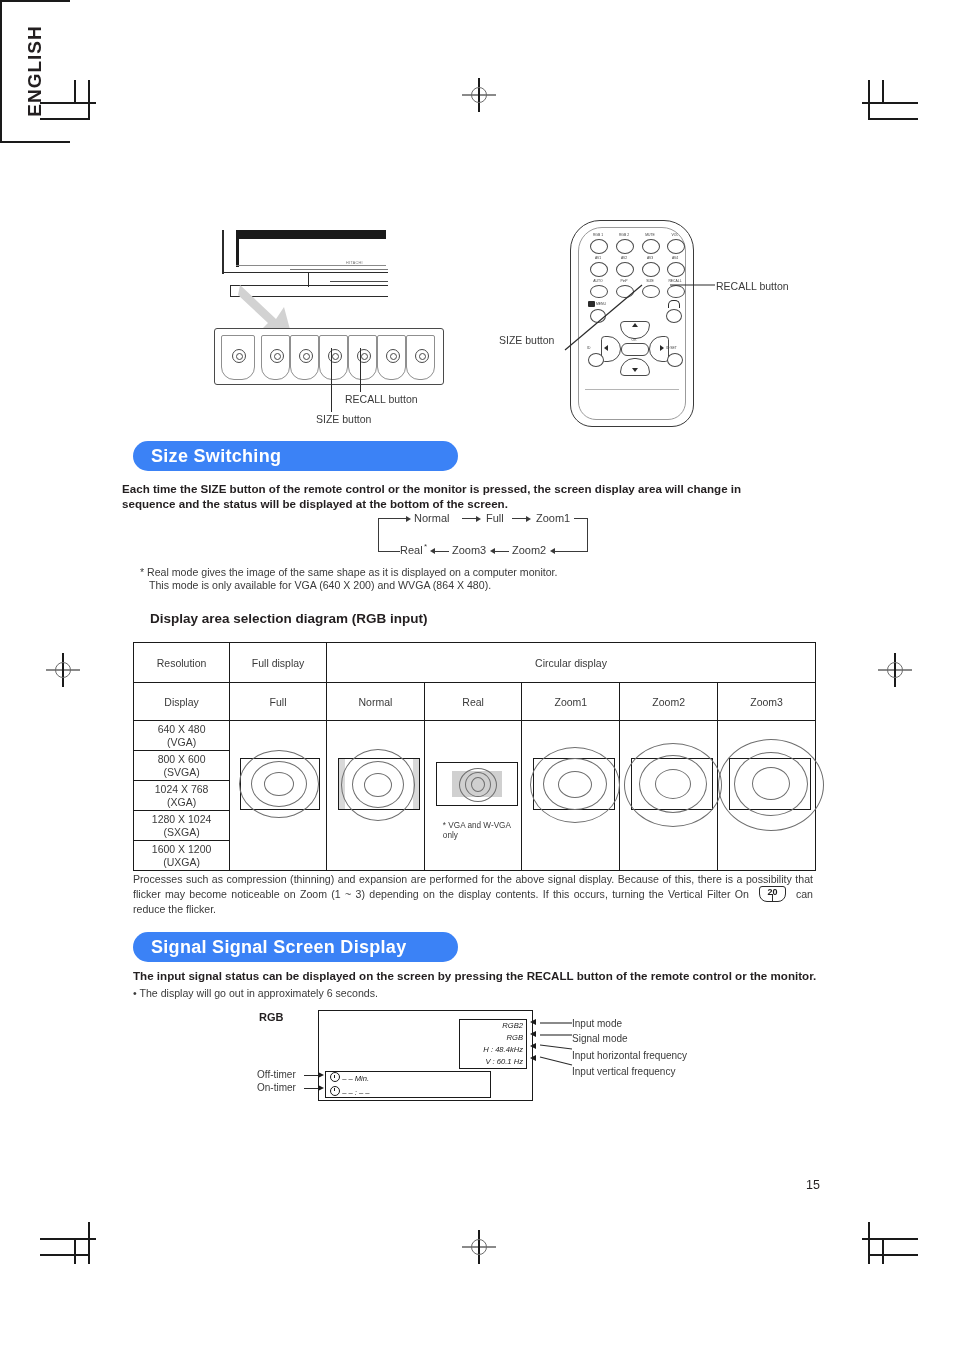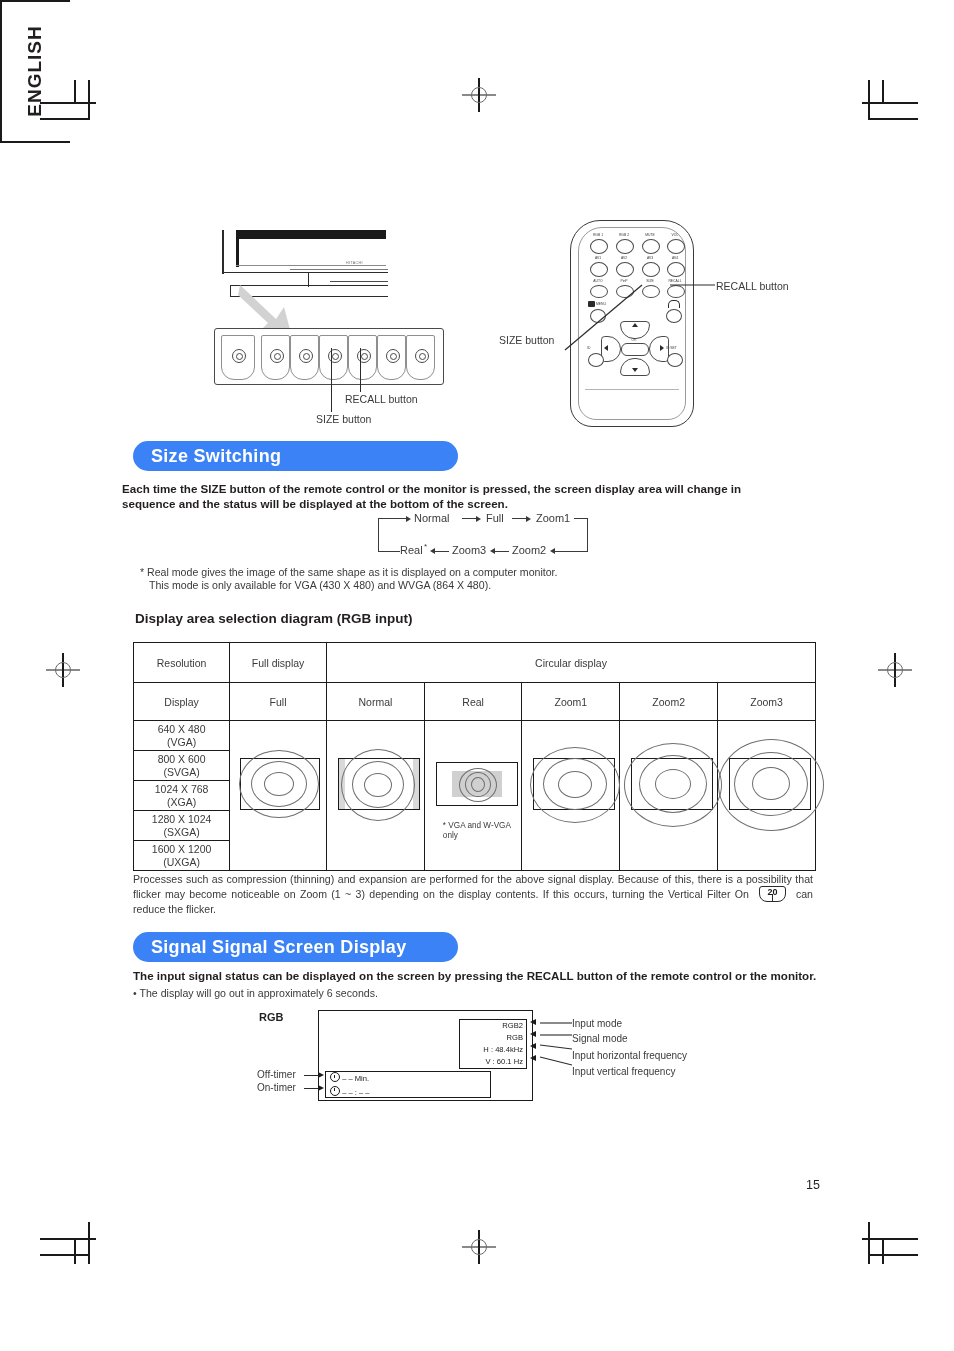--- a/index.html
+++ b/index.html
@@ -124,21 +124,21 @@
     border:1.2px solid #2b2b2b;border-radius:3px 3px 8px 8px;
     box-sizing:border-box;
   }
   .bookicon .spine{position:absolute;left:13px;top:8px;width:1.2px;height:8px;background:#2b2b2b;}
   .bookicon .num{
     position:absolute;left:0;top:0;width:27px;height:12px;line-height:12px;
     text-align:center;font-size:9px;font-weight:bold;color:#1a1a1a;
   }
 
   
-  #osd-outer{position:absolute;left:318px;top:1010px;width:213px;height:89px;border:1.4px solid #1a1a1a;background:#fff;}
+  #osd-outer{position:absolute;left:318px;top:1010px;width:213px;height:89px;border:1.4px solid #1a1a1a;background:#fff;font-style:italic;}
   #osd-sig{position:absolute;left:140px;top:8px;width:66px;height:48px;border:1.2px solid #1a1a1a;}
   #osd-sig div{font-size:7.6px;color:#1a1a1a;text-align:right;padding-right:3px;line-height:12px;}
   #osd-timer{position:absolute;left:6px;top:60px;width:164px;height:25px;border:1.2px solid #1a1a1a;}
   #osd-timer div{font-size:7.6px;color:#1a1a1a;line-height:12.5px;padding-left:4px;}
   .clockglyph{display:inline-block;width:8px;height:8px;border:1px solid #1a1a1a;border-radius:50%;vertical-align:-1px;position:relative;}
   .clockglyph:after{content:"";position:absolute;left:3px;top:1.5px;width:1px;height:3px;background:#1a1a1a;}
   .lead{position:absolute;background:#2b2b2b;height:1px;transform-origin:left center;}
   .leadlbl{position:absolute;font-size:10px;color:#3a3a3a;white-space:nowrap;}
   .arrowL{position:absolute;width:0;height:0;border-right:6px solid #1a1a1a;border-top:3.5px solid transparent;border-bottom:3.5px solid transparent;}
   .arrowR{position:absolute;width:0;height:0;border-left:6px solid #1a1a1a;border-top:3.5px solid transparent;border-bottom:3.5px solid transparent;}
@@ -342,23 +342,23 @@
   <div class="ln" style="left:57px;top:38.7px;width:14px;height:1.3px;"></div>
   <div class="t" style="left:74px;top:32px;">Zoom3</div>
   <div class="ar l" style="left:112px;top:36px;"></div>
   <div class="ln" style="left:117px;top:38.7px;width:14px;height:1.3px;"></div>
   <div class="t" style="left:134px;top:32px;">Zoom2</div>
   <div class="ar l" style="left:172px;top:36px;"></div>
   <div class="ln" style="left:177px;top:38.7px;width:32px;height:1.3px;"></div>
 </div>
 
 <div class="bodytext" style="left:140px;top:565px;">* Real mode gives the image of the same shape as it is displayed on a computer monitor.</div>
-<div class="bodytext" style="left:149px;top:578px;">This mode is only available for VGA (430 X 480) and WVGA (864 X 480).</div>
-
-<div class="h3" style="left:135px;top:611px;">Display area selection diagram (RGB input)</div>
+<div class="bodytext" style="left:149px;top:578px;">This mode is only available for VGA (640 X 200) and WVGA (864 X 480).</div>
+
+<div class="h3" style="left:150px;top:611px;">Display area selection diagram (RGB input)</div>
 
 <table id="dtable">
   <tbody>
       <tr class="hdr1">
     <td style="width:96px;">Resolution</td>
     <td style="width:97px;">Full display</td>
     <td colspan="5">Circular display</td>
   </tr>
   <tr class="hdr2">
     <td>Display</td>

